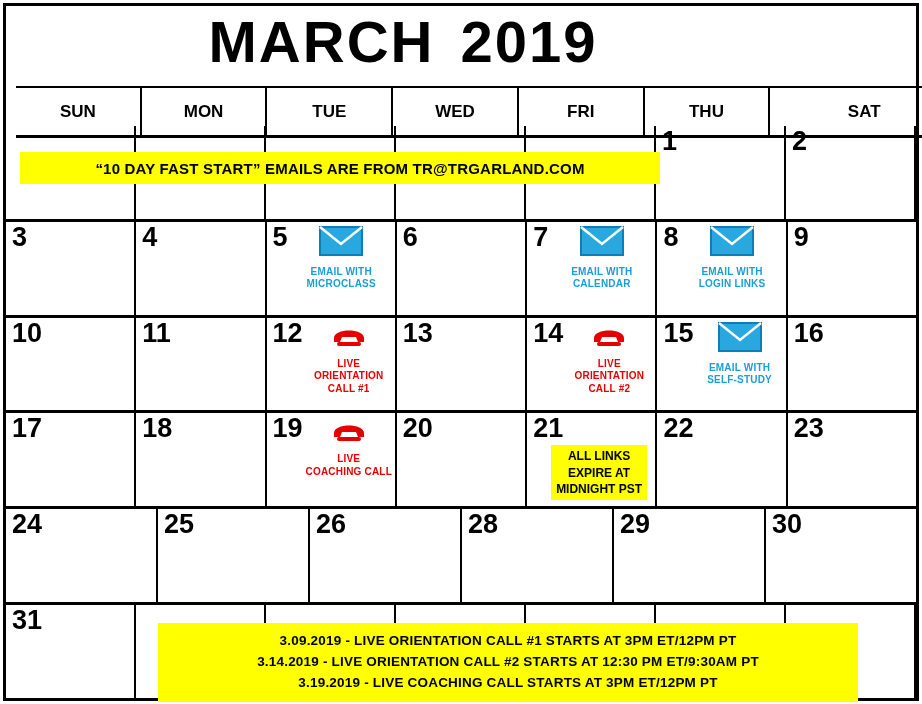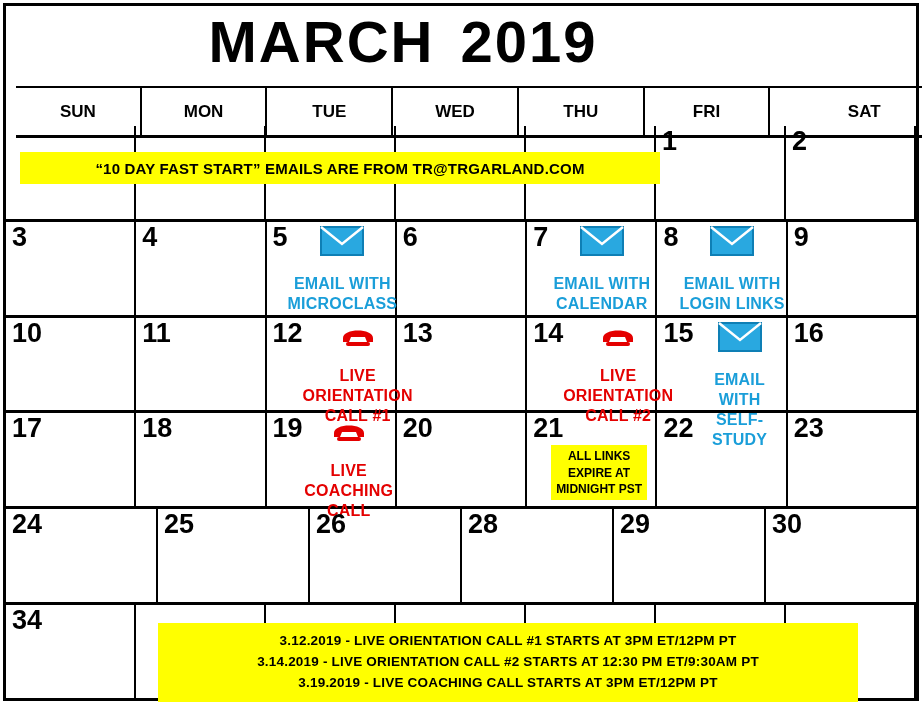--- a/index.html
+++ b/index.html
@@ -118,22 +118,22 @@
     width: 44px;
     height: 30px;
     display: block;
   }
   .phone {
     width: 38px;
     height: 26px;
     display: block;
   }
   .evt-label {
-    margin-top: 18px;
-    font-size: 16px;
+    margin-top: 10px;
+    font-size: 10px;
     font-weight: bold;
     line-height: 1.25;
     text-align: center;
     letter-spacing: 0.2px;
   }
   .evt-label.blue { color: #1a9ed9; }
   .evt-label.red { color: #e40000; }
   .banner {
     position: absolute;
     left: 14px;
@@ -192,22 +192,22 @@
 
   <div class="title">
     <span class="mon">MARCH</span><span>2019</span>
   </div>
 
   <div class="dow-row">
     <div class="dow">SUN</div>
     <div class="dow">MON</div>
     <div class="dow">TUE</div>
     <div class="dow">WED</div>
+    <div class="dow">FRI</div>
     <div class="dow">THU</div>
-    <div class="dow">FRI</div>
     <div class="dow">SAT</div>
   </div>
 
   <div class="grid">
 
     <div class="week">
       <div class="cell"><span class="daynum"></span></div>
       <div class="cell"><span class="daynum"></span></div>
       <div class="cell"><span class="daynum"></span></div>
       <div class="cell"><span class="daynum"></span></div>
@@ -330,28 +330,28 @@
     <div class="week">
       <div class="cell"><span class="daynum">24</span></div>
       <div class="cell"><span class="daynum">25</span></div>
       <div class="cell"><span class="daynum">26</span></div>
       <div class="cell"><span class="daynum">28</span></div>
       <div class="cell"><span class="daynum">29</span></div>
       <div class="cell"><span class="daynum">30</span></div>
     </div>
 
     <div class="week last">
-      <div class="cell"><span class="daynum">34</span></div>
+      <div class="cell"><span class="daynum">31</span></div>
       <div class="cell"><span class="daynum"></span></div>
       <div class="cell"><span class="daynum"></span></div>
       <div class="cell"><span class="daynum"></span></div>
       <div class="cell"><span class="daynum"></span></div>
       <div class="cell"><span class="daynum"></span></div>
       <div class="cell"><span class="daynum"></span></div>
       <div class="footer-note">
-        <div class="footer-line">3.12.2019 - LIVE ORIENTATION CALL #1 STARTS AT 3PM ET/12PM PT</div>
+        <div class="footer-line">3.09.2019 - LIVE ORIENTATION CALL #1 STARTS AT 3PM ET/12PM PT</div>
         <div class="footer-line">3.14.2019 - LIVE ORIENTATION CALL #2 STARTS AT 12:30 PM ET/9:30AM PT</div>
         <div class="footer-line">3.19.2019 - LIVE COACHING CALL STARTS AT 3PM ET/12PM PT</div>
       </div>
     </div>
 
   </div>
 </div>
 
 </body></html>

